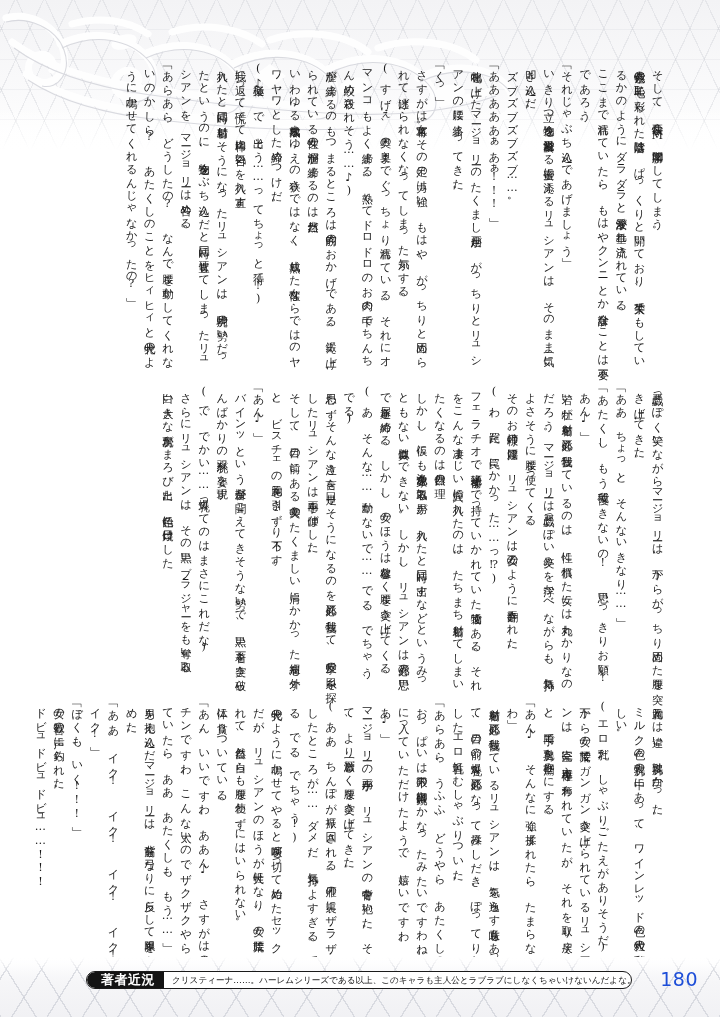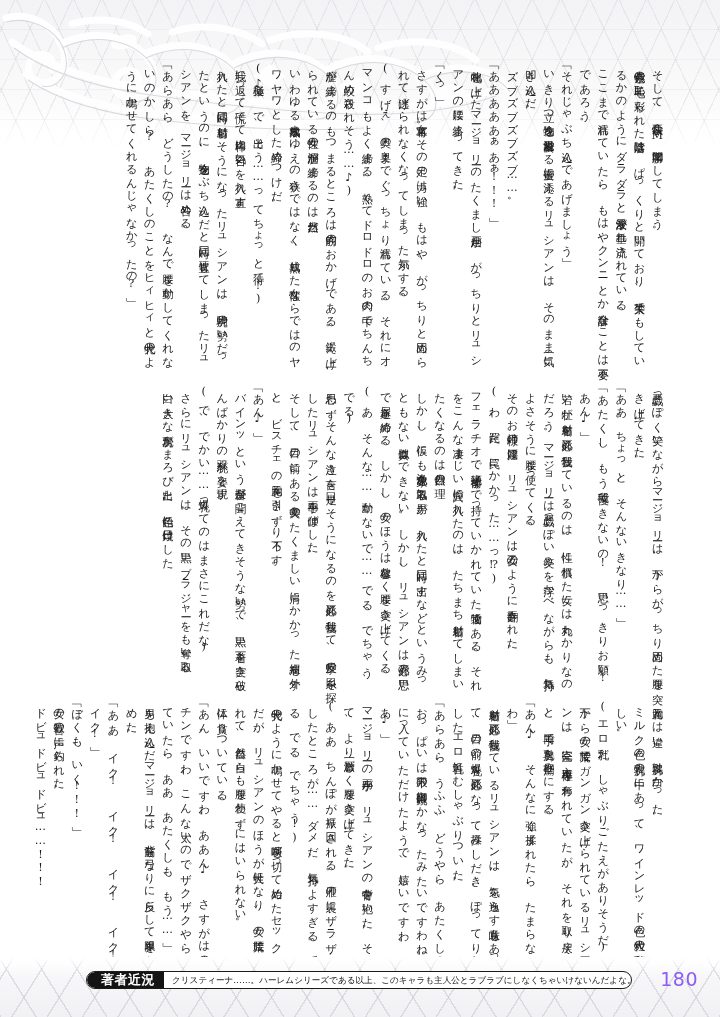--- a/index.html
+++ b/index.html
@@ -132,21 +132,21 @@
     white-space: nowrap;
     overflow: hidden;
   }
 
   .page-number {
     position: absolute;
     right: 22px; top: 11px;
     font-family: "DejaVu Sans", "Liberation Sans", sans-serif;
     font-size: 19px;
     font-weight: normal;
-    color: #8b5cf6;
+    color: #1d4ed8;
     letter-spacing: 0.5px;
   }
 </style>
 </head>
 <body>
 
 <div id="page">
 
   <div class="top-wash"></div>
 

